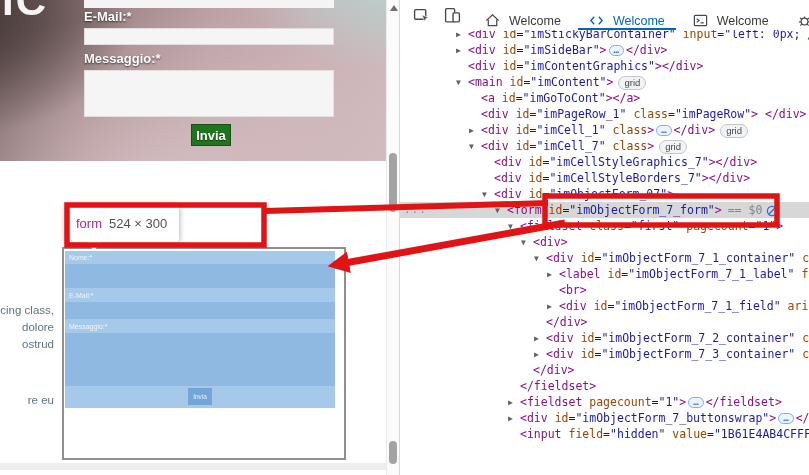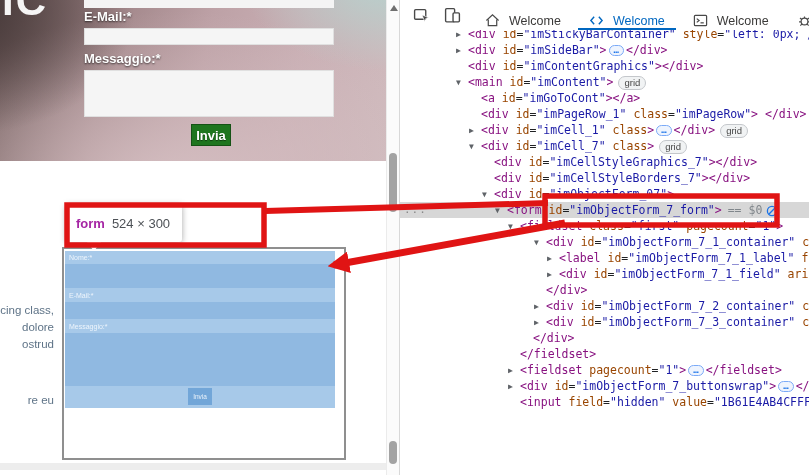--- a/index.html
+++ b/index.html
@@ -33,21 +33,21 @@
   
   .pg-scroll{position:absolute;left:386px;top:0;width:13px;height:475px;background:#fbfbfb;border-left:1px solid #ebebeb;box-sizing:border-box;}
   .pg-up{position:absolute;left:3px;top:5px;width:0;height:0;border-left:4px solid transparent;border-right:4px solid transparent;border-bottom:6px solid #6f6f6f;}
   .pg-thumb{position:absolute;left:2px;width:8px;background:#a3a3a3;border-radius:4px;}
   .pg-thumb.t1{top:153px;height:59px;}
   .pg-thumb.t2{top:441px;height:23px;}
 
   
   .tooltip{position:absolute;left:66px;top:204px;height:38px;background:#fff;border-radius:3px;
     box-shadow:0 1px 6px rgba(0,0,0,.35);display:flex;align-items:center;padding:0 12px 0 10px;white-space:nowrap;z-index:3;}
-  .tt-tag{color:#a626a4;font-weight:bold;font-size:13px;}
+  .tt-tag{color:#a626a4;font-weight:normal;font-size:13px;}
   .tt-id{color:#1a1aa6;font-weight:bold;font-size:13px;}
   .tt-dim{color:#4d5156;font-size:13px;margin-left:7px;}
   .tt-pointer{position:absolute;left:86px;top:241px;width:0;height:0;border-left:8px solid transparent;border-right:8px solid transparent;border-top:10px solid #fff;z-index:3;}
 
   
   .preview{position:absolute;left:62px;top:247px;width:284px;height:213px;background:#fff;border:2px solid #8f8f8f;box-sizing:border-box;z-index:2;}
   .hl{position:absolute;left:1px;top:2px;width:270px;height:157px;background:#a7c9e9;}
   .hl-label{position:absolute;left:4px;color:#eef5fc;font-size:7px;line-height:9px;}
   .hl-field{position:absolute;left:0;width:270px;background:rgba(108,160,214,.38);}
   .hl-l1{top:2px;} .hl-f1{top:13px;height:24px;}
@@ -129,38 +129,40 @@
       <div class="pg-up"></div>
       <div class="pg-thumb t1"></div>
       <div class="pg-thumb t2"></div>
     </div>
   </div>
 
   <div class="divider"></div>
 
   <div class="devtools">
     <div class="dt-tree" id="domtree">
-        <div class="row" style="padding-left: 56px;"><span class="arw">▶</span><span class="sg-t">&lt;div </span><span class="sg-n">id</span><span class="sg-p">=</span><span class="sg-v">"imStickyBarContainer"</span><span class="sg-p"> </span><span class="sg-n">style</span><span class="sg-p">=</span><span class="sg-v">"left: 0px; /</span></div>
+        <div class="row" style="padding-left: 56px;"><span class="arw">▶</span><span class="sg-t">&lt;div </span><span class="sg-n">id</span><span class="sg-p">=</span><span class="sg-v">"imStickyBarContainer"</span><span class="sg-p"> </span><span class="sg-n">input</span><span class="sg-p">=</span><span class="sg-v">"left: 0px; /</span></div>
         <div class="row" style="padding-left: 56px;"><span class="arw">▶</span><span class="sg-t">&lt;div </span><span class="sg-n">id</span><span class="sg-p">=</span><span class="sg-v">"imSideBar"</span><span class="sg-t">&gt;</span><span class="pill">…</span><span class="sg-t">&lt;/div&gt;</span></div>
         <div class="row" style="padding-left: 56px;"><span class="arw"></span><span class="sg-t">&lt;div </span><span class="sg-n">id</span><span class="sg-p">=</span><span class="sg-v">"imContentGraphics"</span><span class="sg-t">&gt;&lt;/div&gt;</span></div>
         <div class="row" style="padding-left: 56px;"><span class="arw">▼</span><span class="sg-t">&lt;main </span><span class="sg-n">id</span><span class="sg-p">=</span><span class="sg-v">"imContent"</span><span class="sg-t">&gt;</span><span class="badge">grid</span></div>
         <div class="row" style="padding-left: 69px;"><span class="arw"></span><span class="sg-t">&lt;a </span><span class="sg-n">id</span><span class="sg-p">=</span><span class="sg-v">"imGoToCont"</span><span class="sg-t">&gt;&lt;/a&gt;</span></div>
         <div class="row" style="padding-left: 69px;"><span class="arw"></span><span class="sg-t">&lt;div </span><span class="sg-n">id</span><span class="sg-p">=</span><span class="sg-v">"imPageRow_1"</span><span class="sg-p"> </span><span class="sg-n">class</span><span class="sg-p">=</span><span class="sg-v">"imPageRow"</span><span class="sg-t">&gt;</span><span class="sg-p"> </span><span class="sg-t">&lt;/div&gt;</span></div>
         <div class="row" style="padding-left: 69px;"><span class="arw">▶</span><span class="sg-t">&lt;div </span><span class="sg-n">id</span><span class="sg-p">=</span><span class="sg-v">"imCell_1"</span><span class="sg-p"> </span><span class="sg-n">class</span><span class="sg-t">&gt;</span><span class="pill">…</span><span class="sg-t">&lt;/div&gt;</span><span class="badge">grid</span></div>
         <div class="row" style="padding-left: 69px;"><span class="arw">▼</span><span class="sg-t">&lt;div </span><span class="sg-n">id</span><span class="sg-p">=</span><span class="sg-v">"imCell_7"</span><span class="sg-p"> </span><span class="sg-n">class</span><span class="sg-t">&gt;</span><span class="badge">grid</span></div>
         <div class="row" style="padding-left: 82px;"><span class="arw"></span><span class="sg-t">&lt;div </span><span class="sg-n">id</span><span class="sg-p">=</span><span class="sg-v">"imCellStyleGraphics_7"</span><span class="sg-t">&gt;&lt;/div&gt;</span></div>
         <div class="row" style="padding-left: 82px;"><span class="arw"></span><span class="sg-t">&lt;div </span><span class="sg-n">id</span><span class="sg-p">=</span><span class="sg-v">"imCellStyleBorders_7"</span><span class="sg-t">&gt;&lt;/div&gt;</span></div>
         <div class="row" style="padding-left: 82px;"><span class="arw">▼</span><span class="sg-t">&lt;div </span><span class="sg-n">id</span><span class="sg-p">=</span><span class="sg-v">"imObjectForm_07"</span><span class="sg-t">&gt;</span></div>
         <div class="row sel" style="padding-left: 95px;"><span class="rowdots">...</span><span class="arw">▼</span><span class="sg-t">&lt;form </span><span class="sg-n">id</span><span class="sg-p">=</span><span class="sg-v">"imObjectForm_7_form"</span><span class="sg-t">&gt;</span><span class="sg-g">== $0</span><svg width="12" height="12" viewBox="0 0 12 12" class="stateicon">
             <circle cx="6" cy="6" r="4.6" fill="none" stroke="#1a73e8" stroke-width="1.3"></circle>
             <line x1="2.8" y1="9.2" x2="9.2" y2="2.8" stroke="#1a73e8" stroke-width="1.3"></line>
           </svg></div>
         <div class="row" style="padding-left: 108px;"><span class="arw">▼</span><span class="sg-t">&lt;fieldset </span><span class="sg-n">class</span><span class="sg-p">=</span><span class="sg-v">"first"</span><span class="sg-p"> </span><span class="sg-n">pagecount</span><span class="sg-p">=</span><span class="sg-v">"1"</span><span class="sg-t">&gt;</span></div>
+        <div class="row" style="padding-left: 121px;"><span class="arw">▼</span><span class="sg-t">&lt;div&gt;</span></div>
         <div class="row" style="padding-left: 134px;"><span class="arw">▼</span><span class="sg-t">&lt;div </span><span class="sg-n">id</span><span class="sg-p">=</span><span class="sg-v">"imObjectForm_7_1_container"</span><span class="sg-p"> </span><span class="sg-n">cl</span></div>
         <div class="row" style="padding-left: 147px;"><span class="arw">▶</span><span class="sg-t">&lt;label </span><span class="sg-n">id</span><span class="sg-p">=</span><span class="sg-v">"imObjectForm_7_1_label"</span><span class="sg-p"> </span><span class="sg-n">fo</span></div>
+        <div class="row" style="padding-left: 147px;"><span class="arw"></span><span class="sg-t">&lt;br&gt;</span></div>
         <div class="row" style="padding-left: 147px;"><span class="arw">▶</span><span class="sg-t">&lt;div </span><span class="sg-n">id</span><span class="sg-p">=</span><span class="sg-v">"imObjectForm_7_1_field"</span><span class="sg-p"> </span><span class="sg-n">aria</span></div>
         <div class="row" style="padding-left: 134px;"><span class="arw"></span><span class="sg-t">&lt;/div&gt;</span></div>
         <div class="row" style="padding-left: 134px;"><span class="arw">▶</span><span class="sg-t">&lt;div </span><span class="sg-n">id</span><span class="sg-p">=</span><span class="sg-v">"imObjectForm_7_2_container"</span><span class="sg-p"> </span><span class="sg-n">cl</span></div>
         <div class="row" style="padding-left: 134px;"><span class="arw">▶</span><span class="sg-t">&lt;div </span><span class="sg-n">id</span><span class="sg-p">=</span><span class="sg-v">"imObjectForm_7_3_container"</span><span class="sg-p"> </span><span class="sg-n">cl</span></div>
         <div class="row" style="padding-left: 121px;"><span class="arw"></span><span class="sg-t">&lt;/div&gt;</span></div>
         <div class="row" style="padding-left: 108px;"><span class="arw"></span><span class="sg-t">&lt;/fieldset&gt;</span></div>
         <div class="row" style="padding-left: 108px;"><span class="arw">▶</span><span class="sg-t">&lt;fieldset </span><span class="sg-n">pagecount</span><span class="sg-p">=</span><span class="sg-v">"1"</span><span class="sg-t">&gt;</span><span class="pill">…</span><span class="sg-t">&lt;/fieldset&gt;</span></div>
         <div class="row" style="padding-left: 108px;"><span class="arw">▶</span><span class="sg-t">&lt;div </span><span class="sg-n">id</span><span class="sg-p">=</span><span class="sg-v">"imObjectForm_7_buttonswrap"</span><span class="sg-t">&gt;</span><span class="pill">…</span><span class="sg-t">&lt;/div&gt;</span></div>
         <div class="row" style="padding-left: 108px;"><span class="arw"></span><span class="sg-t">&lt;input </span><span class="sg-n">field</span><span class="sg-p">=</span><span class="sg-v">"hidden"</span><span class="sg-p"> </span><span class="sg-n">value</span><span class="sg-p">=</span><span class="sg-v">"1B61E4AB4CFFF3B</span></div>
       </div>

